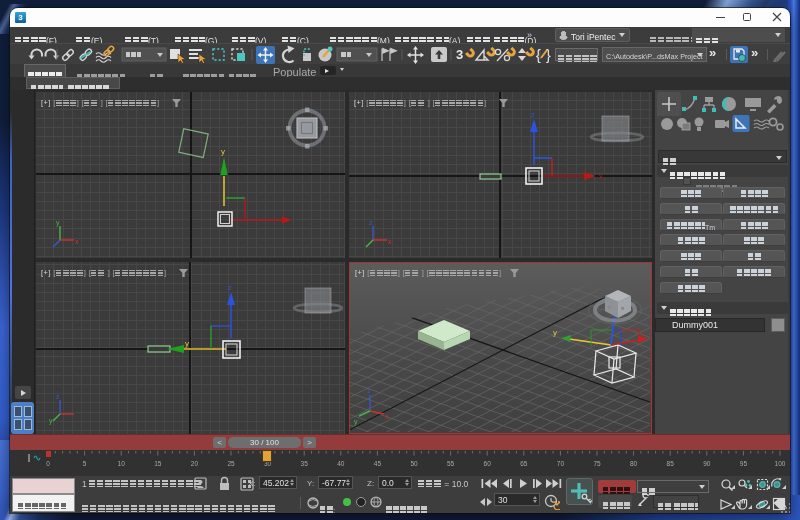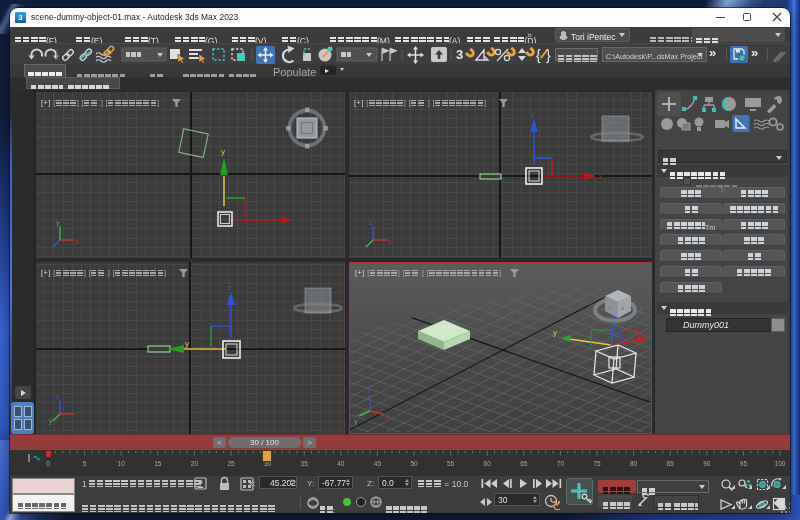--- a/index.html
+++ b/index.html
@@ -26,21 +26,20 @@
   <div class="abs" style="left:-40px;top:440px;width:180px;height:120px;background:linear-gradient(125deg,#5c8ae8 0%,#3a62cc 30%,rgba(30,55,120,0) 62%);"></div>
   <div class="abs" style="left:0px;top:450px;width:90px;height:80px;background:linear-gradient(115deg,rgba(170,200,250,0) 28%,rgba(170,200,250,.9) 33%,rgba(90,130,220,.4) 40%,rgba(40,70,150,0) 55%);"></div>
   <div class="abs" style="left:560px;top:495px;width:240px;height:25px;background:linear-gradient(90deg,rgba(25,45,100,0),#24449a 40%,#2e56c0 100%);"></div>
   <div class="abs" style="left:-12px;top:4px;width:46px;height:30px;background:linear-gradient(118deg,rgba(140,175,240,0) 34%,rgba(140,175,240,.5) 43%,rgba(70,110,200,.3) 52%,rgba(30,55,120,0) 64%);"></div>
 </div>
 
 <div class="abs" id="win" style="left:10px;top:8px;width:780px;height:505px;border-radius:8px 8px 0 0;overflow:hidden;background:#3d3d3d;box-shadow:0 0 0 1px rgba(10,14,22,.6),0 5px 16px rgba(0,0,0,.5);">
 
   <div class="abs" style="left:0;top:0;width:780px;height:19px;background:#fdfdfd;">
     <div class="abs" style="left:5px;top:4px;width:11px;height:11px;background:linear-gradient(180deg,#34a3dc 0%,#1e7dbd 60%,#145a92 100%);border-radius:1px;color:#fff;font-size:8px;font-weight:bold;text-align:center;line-height:11px;">3</div>
-    <div class="abs" style="left:21px;top:4px;font-size:8.4px;color:#1b1b1b;letter-spacing:.05px;">scene-dummy-object-01.max - Autodesk 3ds Max 2023</div>
 
     <div class="abs" style="left:706px;top:9px;width:9px;height:1.2px;background:#444;"></div>
     <div class="abs" style="left:733px;top:5px;width:8px;height:8px;border:1.2px solid #444;border-radius:1.5px;"></div>
     <svg class="abs" width="10" height="10" style="left:762px;top:4px;">
         <path d="M1 1 L9 9 M9 1 L1 9" stroke="#444" stroke-width="1.2"></path>
       </svg>
   </div>
 
   <div class="abs" id="menubar" style="left:0;top:19px;width:780px;height:16px;background:#3c3c3c;color:#e3e3e3;">
     <div class="abs" style="left:5px;top:4px;"><span class="j8" style="width:31px"></span><span style="font-size:8.5px;vertical-align:1px;">(F)</span></div>
@@ -572,21 +571,21 @@
       <div class="btn" style="left:68px;top:144px;"><span class="j7" style="width:20px"></span></div>
       <div class="btn" style="left:5px;top:160px;"><span class="j7" style="width:20px"></span></div>
       <div class="btn" style="left:68px;top:160px;"><span class="j7" style="width:13px"></span></div>
       <div class="btn" style="left:5px;top:176px;"><span class="j7" style="width:13px"></span></div>
       <div class="btn" style="left:68px;top:176px;"><span class="j7" style="width:34px"></span></div>
       <div class="btn" style="left:5px;top:192px;"><span class="j7" style="width:27px"></span></div>
       <div class="abs rollhead" style="left:2px;top:212px;width:131px;height:12px;">
         <span class="abs" style="left:4px;top:4px;width:0;height:0;border-left:3px solid transparent;border-right:3px solid transparent;border-top:4px solid #d0d0d0;"></span>
         <span class="j7" style="width:42px;margin:2.5px 0 0 13px;color:#e8e8e8;"></span>
       </div>
-      <div class="abs" style="left:11px;top:228px;width:110px;height:14px;background:#333333;border:1px solid #272727;color:#e8e8e8;font-size:9px;line-height:13px;padding-left:16px;font-style:italic;">Dummy001</div>
+      <div class="abs" style="left:0;top:228px;width:110px;height:14px;background:#333333;border:1px solid #272727;color:#e8e8e8;font-size:9px;line-height:13px;padding-left:16px;">Dummy001</div>
       <div class="abs" style="left:116px;top:228px;width:14px;height:14px;background:#8e8e8e;border:1px solid #5e5e5e;"></div>
     </div>
   </div>
 
   <div class="abs" id="tslider" style="left:0;top:426px;width:780px;height:16px;background:#943c3c;border-top:1px solid #6e2c2c;">
     <div class="abs" style="left:203px;top:2px;width:13px;height:11px;background:#6e6e6e;border-radius:2px;color:#dcdcdc;font-size:8px;text-align:center;line-height:11px;">&lt;</div>
     <div class="abs" style="left:218px;top:2px;width:73px;height:11px;background:#6e6e6e;border-radius:5px;color:#e4e4e4;font-size:8px;text-align:center;line-height:11px;">30 / 100</div>
     <div class="abs" style="left:293px;top:2px;width:13px;height:11px;background:#6e6e6e;border-radius:2px;color:#dcdcdc;font-size:8px;text-align:center;line-height:11px;">&gt;</div>
   </div>
 
@@ -741,21 +740,21 @@
         <path d="M28.5 8 v-2.5 a3 3 0 0 1 6 0 V8" fill="none" stroke="#bdbdbd" stroke-width="1.4"></path>
       <rect x="48" y="3" width="12" height="12" rx="1" fill="none" stroke="#bdbdbd" stroke-width="1.2"></rect>
         <g fill="#bdbdbd">
           <rect x="50" y="5" width="3" height="3"></rect>
           <rect x="55" y="5" width="3" height="3"></rect>
           <rect x="50" y="10" width="3" height="3"></rect>
           <rect x="55" y="10" width="3" height="3"></rect>
         </g>
     </svg>
     <span class="abs" style="left:238px;top:12px;font-size:8px;color:#c0c0c0;">X:</span>
-      <div class="abs field" style="left:249px;top:9px;width:38px;text-align:right;">45.202</div>
+      <div class="abs field" style="left:249px;top:9px;width:38px;">45.202</div>
     <span class="abs" style="left:297px;top:12px;font-size:8px;color:#c0c0c0;">Y:</span>
       <div class="abs field" style="left:308px;top:9px;width:35px;">-67.77</div>
     <span class="abs" style="left:357px;top:12px;font-size:8px;color:#c0c0c0;">Z:</span>
       <div class="abs field" style="left:368px;top:9px;width:34px;">0.0</div>
     <div class="abs" style="left:408px;top:12px;color:#c8c8c8;font-size:8.5px;"><span class="j8" style="width:24px;vertical-align:-1px;"></span> = 10.0</div>
     <svg class="abs" width="92" height="16" style="left:470px;top:7px;">
       <g fill="#cfcfcf">
           <rect x="1.5" y="5" width="1.7" height="9"></rect>
       <path d="M10.5 5 L4.5 9.5 L10.5 14 z M17 5 L11 9.5 L17 14 z"></path>
       <path d="M29 5 L23 9.5 L29 14 z"></path>

